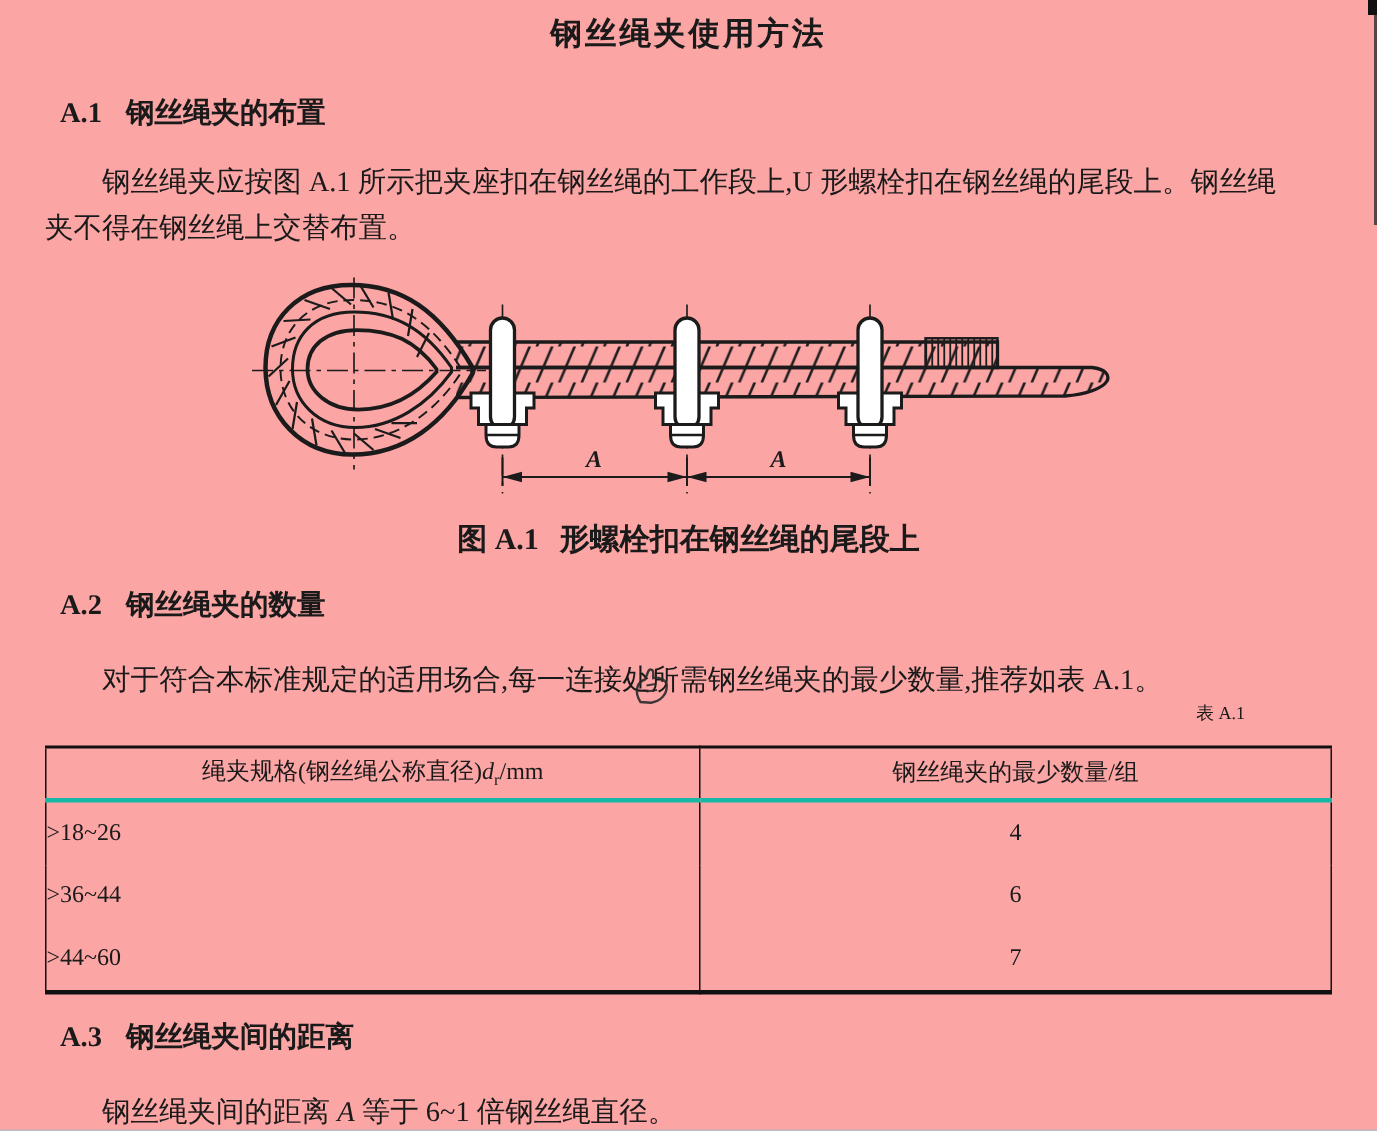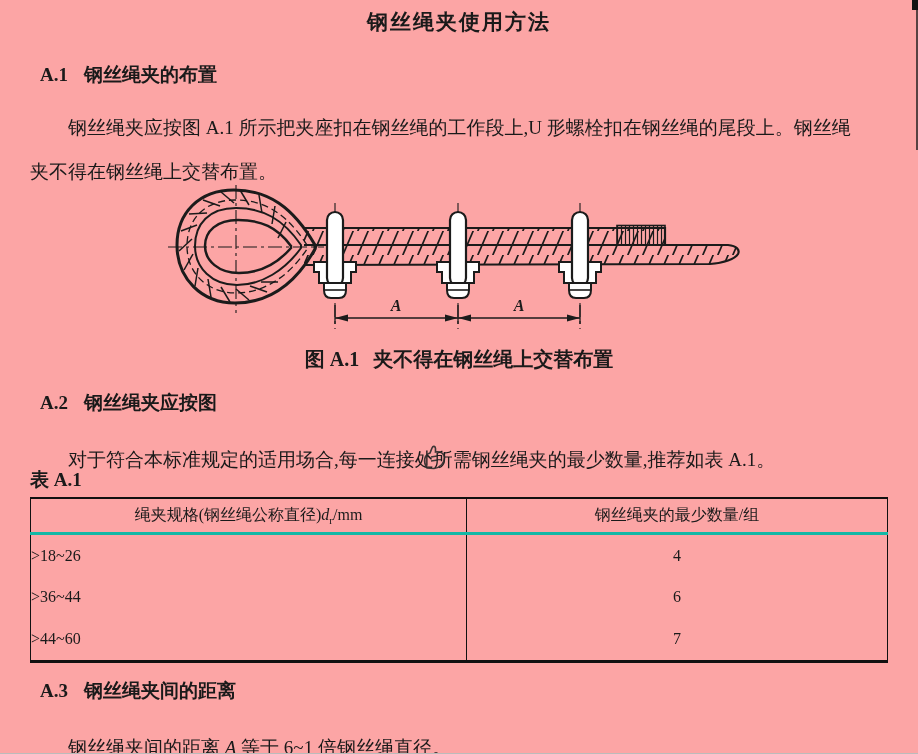--- a/index.html
+++ b/index.html
@@ -10,33 +10,33 @@
   }
   .doc-title{
     position:absolute;top:8px;left:0;width:918px;text-align:center;
     font-size:21px;font-weight:bold;letter-spacing:2px;margin:0;
   }
   .heading{position:absolute;left:40px;font-size:19px;font-weight:bold;white-space:nowrap;}
   .heading .hgap{display:inline-block;width:16px;}
   .h-a1{top:62px;} .h-a2{top:390px;} .h-a3{top:678px;}
   .para{
     position:absolute;left:30px;width:862px;margin:0;
-    font-size:19px;line-height:44px;text-indent:38px;white-space:pre-line;
+    font-size:19px;line-height:31px;text-indent:38px;white-space:pre-line;
   }
   .p-a1{top:106px;} .p-a2{top:438px;} .p-a3{top:726px;white-space:nowrap;}
   .var{font-style:italic;font-family:"Liberation Serif",serif;}
   .figure-svg{position:absolute;left:56px;top:183px;}
   .fig-caption{
     position:absolute;top:346px;left:0;width:918px;text-align:center;
     font-size:20px;font-weight:bold;
   }
   .fig-caption .cgap{display:inline-block;width:14px;}
   .tbl-caption{
-    position:absolute;top:467px;left:30px;width:800px;text-align:left;
-    font-size:19px;font-weight:bold;
+    position:absolute;top:467px;left:30px;width:800px;text-align:right;
+    font-size:12px;font-weight:normal;
   }
   table.data{
     position:absolute;left:30px;top:497px;width:858px;height:166px;
     border-collapse:collapse;table-layout:fixed;
     font-size:16px;
   }
   table.data{border-top:2px solid #111;border-bottom:3px solid #111;
     border-left:1.5px solid #111;border-right:1.5px solid #111;}
   table.data th{
     height:33px;font-weight:normal;text-align:center;
@@ -156,25 +156,25 @@
     <g>
       <line class="dim" x1="524" y1="122" x2="524" y2="141"></line>
       <line class="dim" x1="402" y1="135" x2="524" y2="135"></line>
       <polygon class="arrow" points="402,135 415,131.5 415,138.5"></polygon>
       <polygon class="arrow" points="524,135 511,131.5 511,138.5"></polygon>
       <text class="dimlabel" x="463" y="128" text-anchor="middle">A</text>
     </g>
   </svg>
 
   <div class="fig-caption">
-    <span>图 A.1</span><span class="cgap"></span><span>夹不得在钢丝绳上交替布置</span>
+    <span>图 A.1</span><span class="cgap"></span><span>形螺栓扣在钢丝绳的尾段上</span>
   </div>
 
   <div class="heading h-a2">
-    <span>A.2</span><span class="hgap"></span><span>钢丝绳夹应按图</span>
+    <span>A.2</span><span class="hgap"></span><span>钢丝绳夹的数量</span>
   </div>
 
   <p class="para p-a2">对于符合本标准规定的适用场合,每一连接处所需钢丝绳夹的最少数量,推荐如表 A.1。</p>
 
   <div class="tbl-caption">表 A.1</div>
 
   <table class="data">
     <thead>
       <tr>
         <th class="col-spec"><span>绳夹规格(钢丝绳公称直径)</span><i class="var">d</i><sub class="subr">r</sub><span>/mm</span></th>

